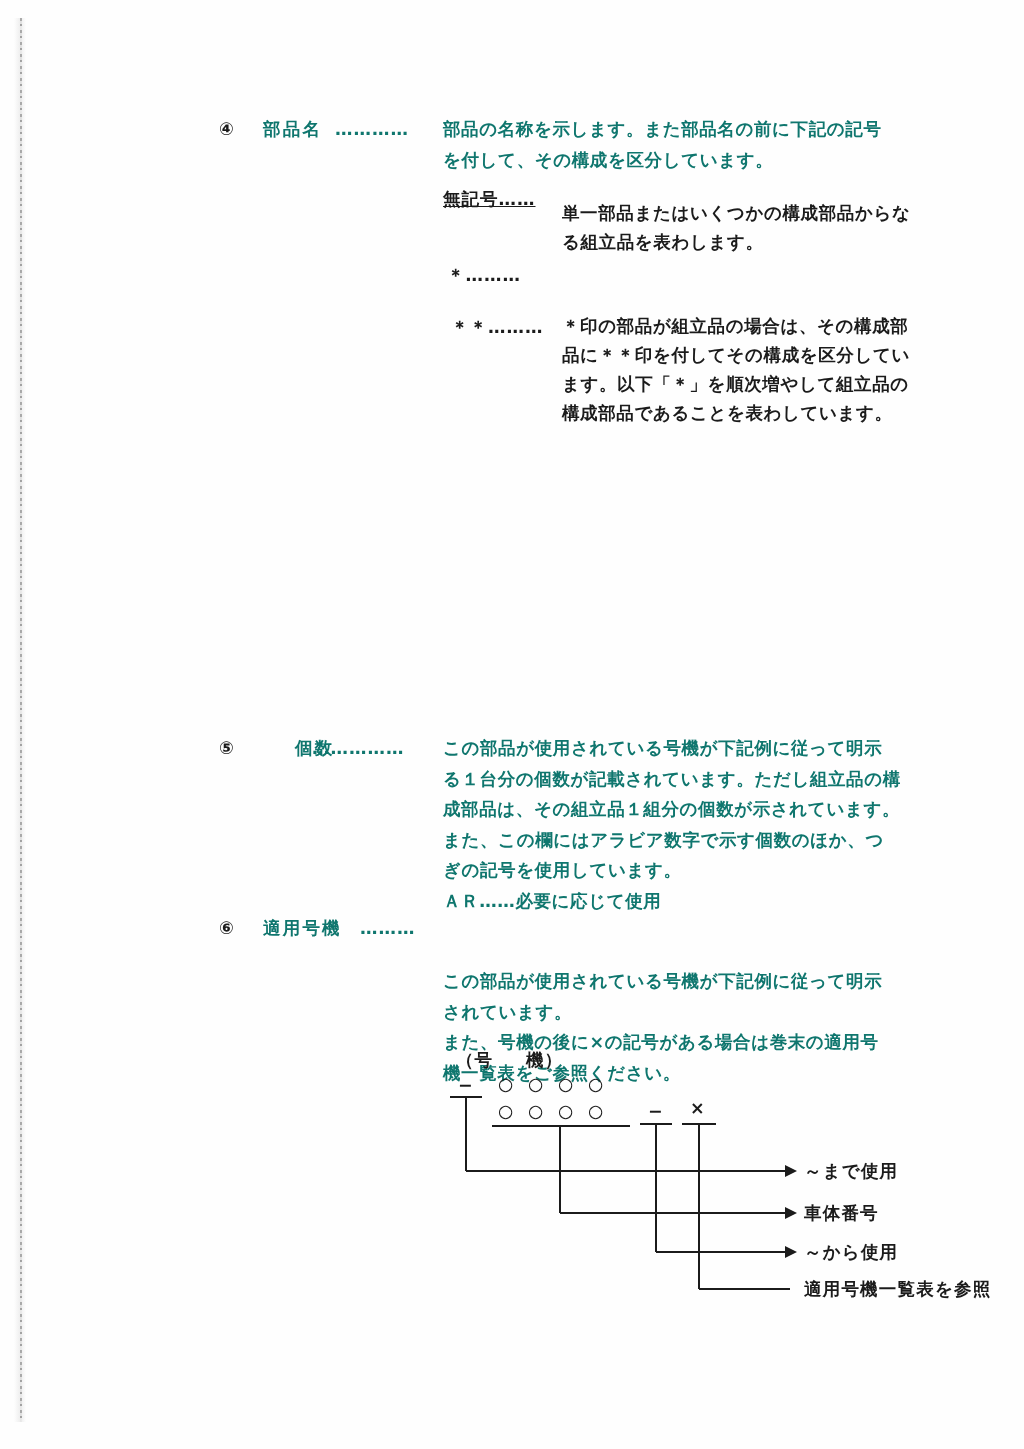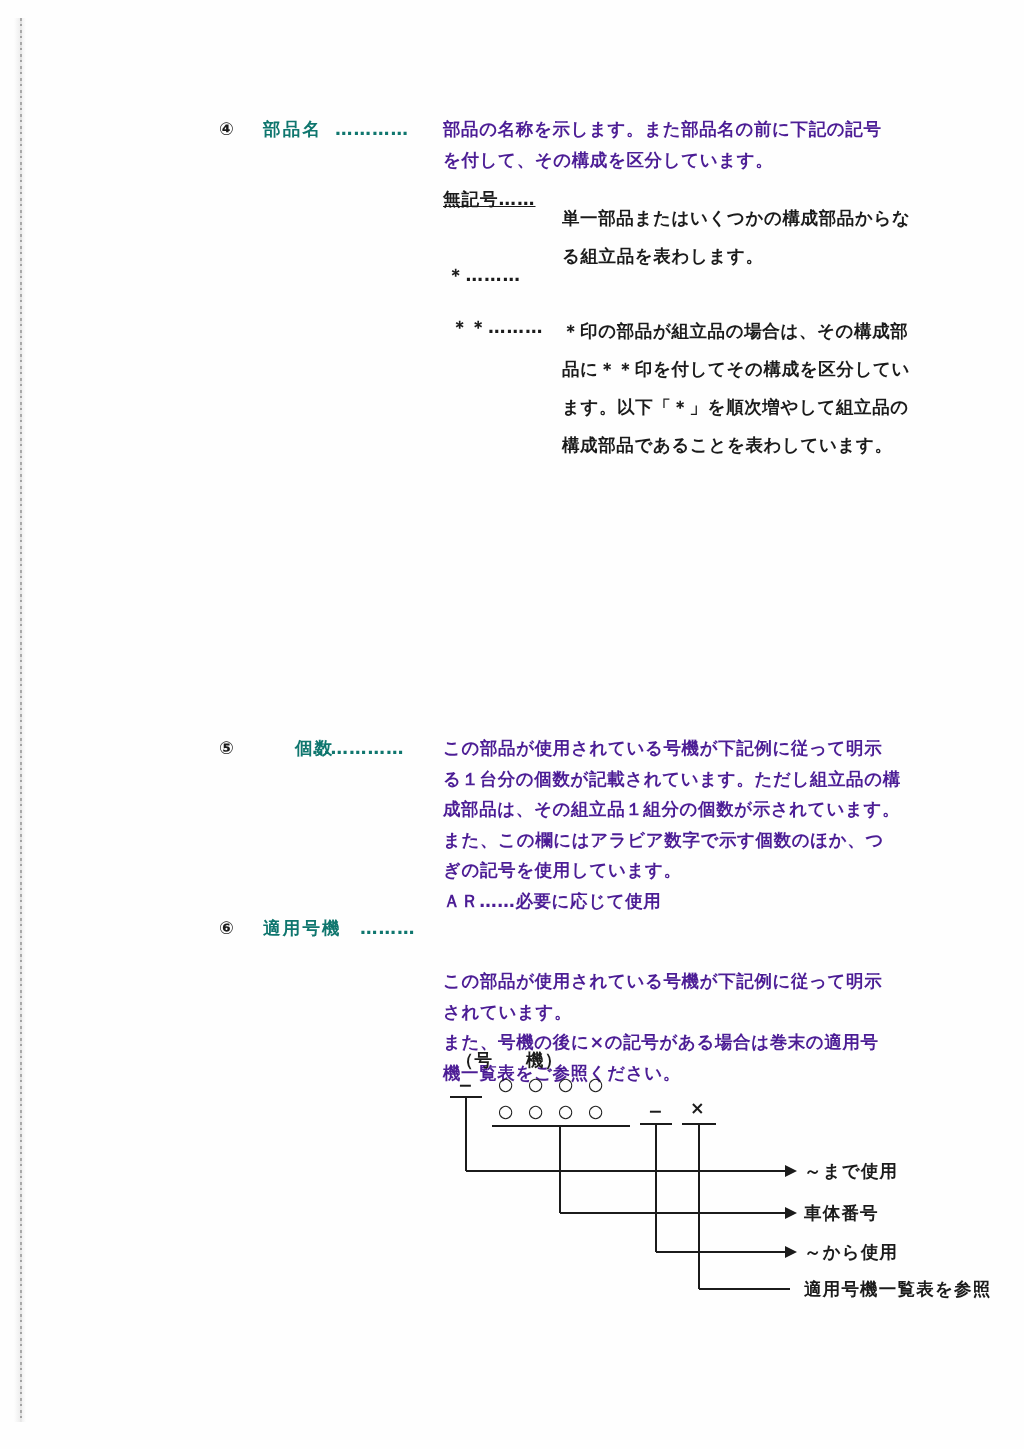--- a/index.html
+++ b/index.html
@@ -47,21 +47,21 @@
     background: linear-gradient(to right,
        rgba(255,255,255,0) 0%,
        rgba(120,120,120,0.10) 45%,
        rgba(120,120,120,0.12) 55%,
        rgba(255,255,255,0) 100%);
   }
 
   
   .blk {
     position: absolute;
-    color: #4c1d95;
+    color: #0f766e;
     font-size: 17.5px;
     line-height: 30.5px;
     letter-spacing: 0.6px;
     white-space: pre-wrap;
     font-weight: 600;
   }
 
   .marker {
     position: absolute;
     font-size: 17.5px;
@@ -84,21 +84,21 @@
     font-size: 17.5px;
     line-height: 30.5px;
     color: #1b1b1b;
     letter-spacing: 1px;
     font-weight: 600;
     white-space: pre;
   }
   .sub-body {
     position: absolute;
     font-size: 17.5px;
-    line-height: 38px;
+    line-height: 29px;
     color: #1b1b1b;
     letter-spacing: 0.6px;
     font-weight: 600;
     white-space: pre-wrap;
   }
 
   
   #diagram {
     position: absolute;
     left: 440px;

